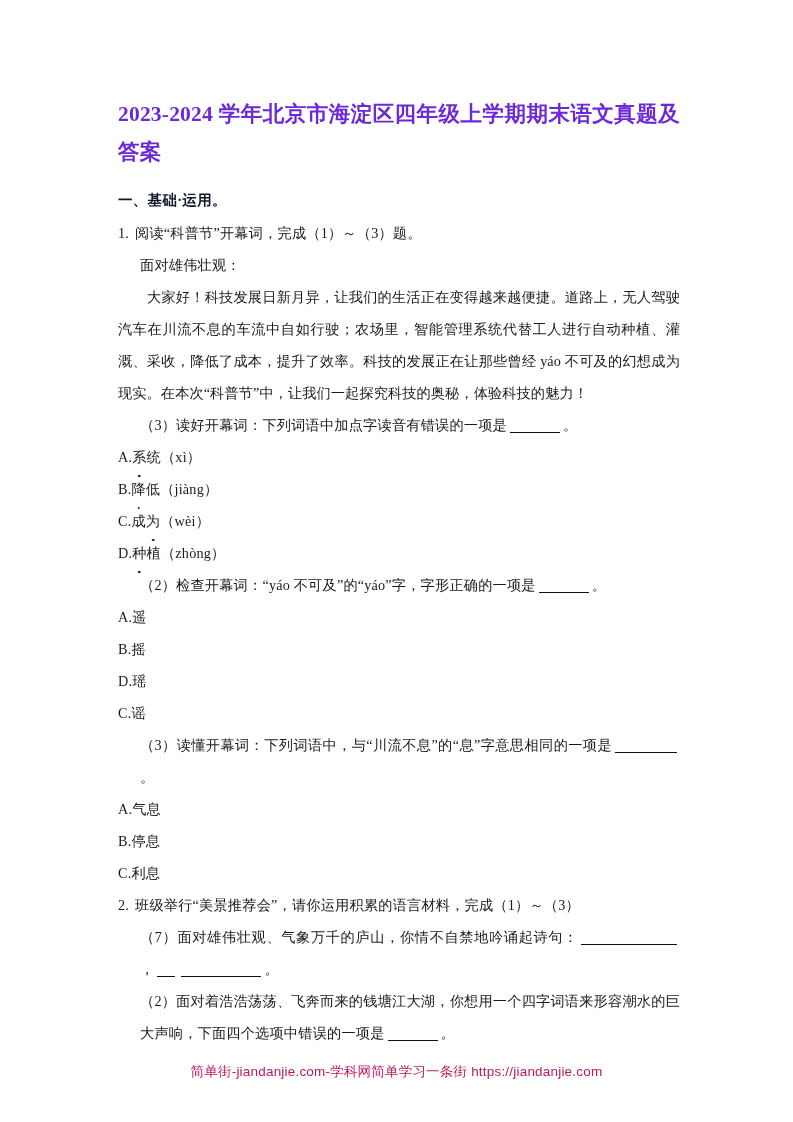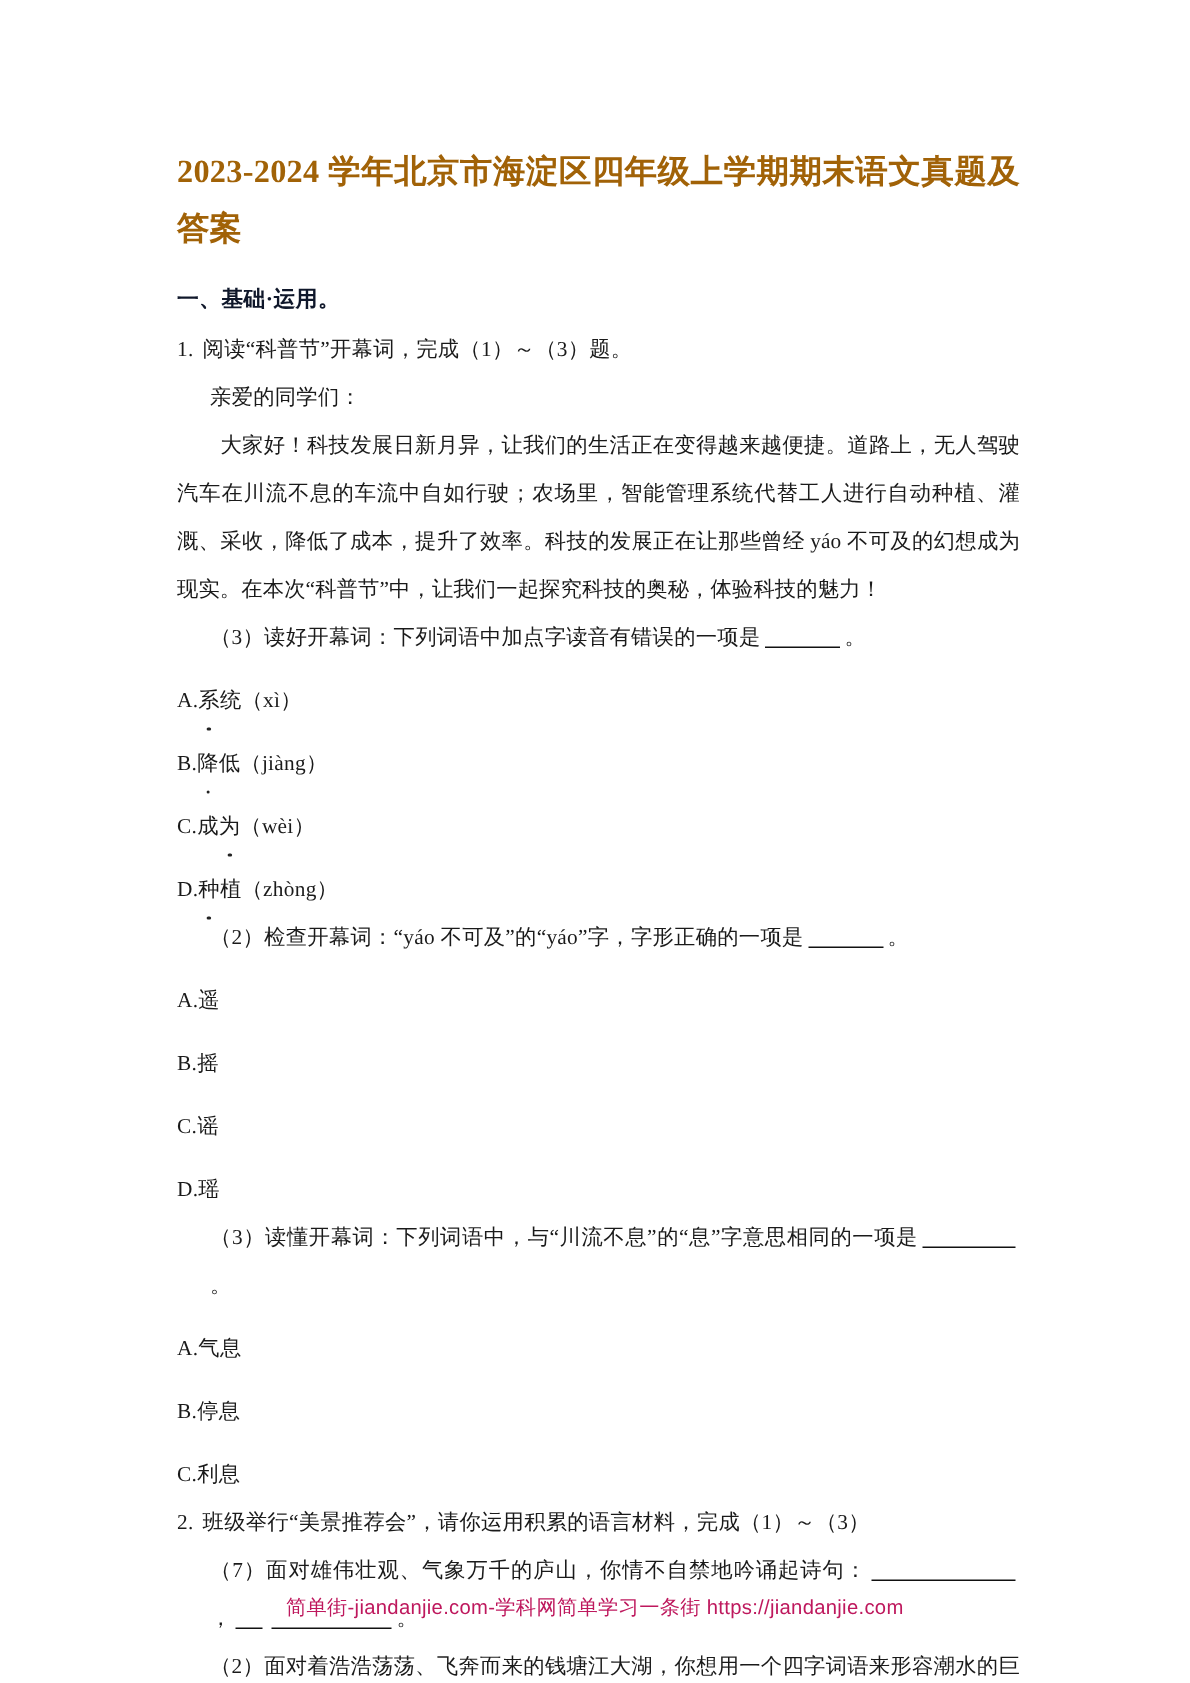--- a/index.html
+++ b/index.html
@@ -30,21 +30,21 @@
     width: 562px;
   }
   .doc-title {
     font-family: "Liberation Serif", "DejaVu Serif", serif;
     font-size: 21.5px;
     font-weight: 700;
     line-height: 38px;
     text-align: center;
     letter-spacing: 0.2px;
     margin: 0 0 14px 0;
-    color: #a16207;
+    color: #6d28d9;
   }
   .doc-title .tline1 { display:block; text-align: justify; text-align-last: justify; }
   .doc-title .tline2 { display:block; text-align:left; }
 
   .section-head {
     font-size: 14.5px;
     font-weight: 700;
     line-height: 30px;
     margin: 4px 0 2px 0;
     color: #0f172a;
@@ -59,21 +59,20 @@
   .q-main { text-indent: 0; }
   .indent1 { padding-left: 22px; }
   .indent-para {
     text-indent: 29px;
     text-align: justify;
   }
   .opt {
     font-size: 14.2px;
     line-height: 32px;
     letter-spacing: .2px;
-    margin-top: 10px;
   }
   .subq {
     font-size: 14.2px;
     line-height: 32px;
     letter-spacing: .2px;
     padding-left: 22px;
     text-align: justify;
   }
   .para-block {
     font-size: 14.2px;
@@ -133,21 +132,21 @@
       <span class="tline1">2023-2024 学年北京市海淀区四年级上学期期末语文真题及</span>
       <span class="tline2">答案</span>
     </h1>
 
     <div class="section-head">一、基础·运用。</div>
 
     <div class="q q-main">
       <span>1.</span><span class="sp"></span><span>阅读“科普节”开幕词，完成（1）～（3）题。</span>
     </div>
 
-    <div class="q indent1">亲爱的同学们：</div>
+    <div class="q indent1">面对雄伟壮观：</div>
 
     <div class="para-block indent-para">大家好！科技发展日新月异，让我们的生活正在变得越来越便捷。道路上，无人驾驶汽车在川流不息的车流中自如行驶；农场里，智能管理系统代替工人进行自动种植、灌溉、采收，降低了成本，提升了效率。科技的发展正在让那些曾经 yáo 不可及的幻想成为现实。在本次“科普节”中，让我们一起探究科技的奥秘，体验科技的魅力！</div>
 
     <div class="subq">
       <span>（3）读好开幕词：下列词语中加点字读音有错误的一项是</span><span class="blank blank-sm"></span><span>。</span>
     </div>
 
     <div class="opt">
       <span>A.</span><span class="dotted">系</span><span>统</span><span class="pinyin">（xì）</span>
     </div>
@@ -168,24 +167,24 @@
       <span>（2）检查开幕词：“yáo 不可及”的“yáo”字，字形正确的一项是</span><span class="blank blank-sm"></span><span>。</span>
     </div>
 
     <div class="opt">
       <span>A.</span><span>遥</span>
     </div>
     <div class="opt">
       <span>B.</span><span>摇</span>
     </div>
     <div class="opt">
+      <span>D.</span><span>瑶</span>
+    </div>
+    <div class="opt">
       <span>C.</span><span>谣</span>
-    </div>
-    <div class="opt">
-      <span>D.</span><span>瑶</span>
     </div>
 
     <div class="subq">
       <span>（3）读懂开幕词：下列词语中，与“川流不息”的“息”字意思相同的一项是</span><span class="blank blank-md"></span><span>。</span>
     </div>
 
     <div class="opt">
       <span>A.</span><span>气息</span>
     </div>
     <div class="opt">

